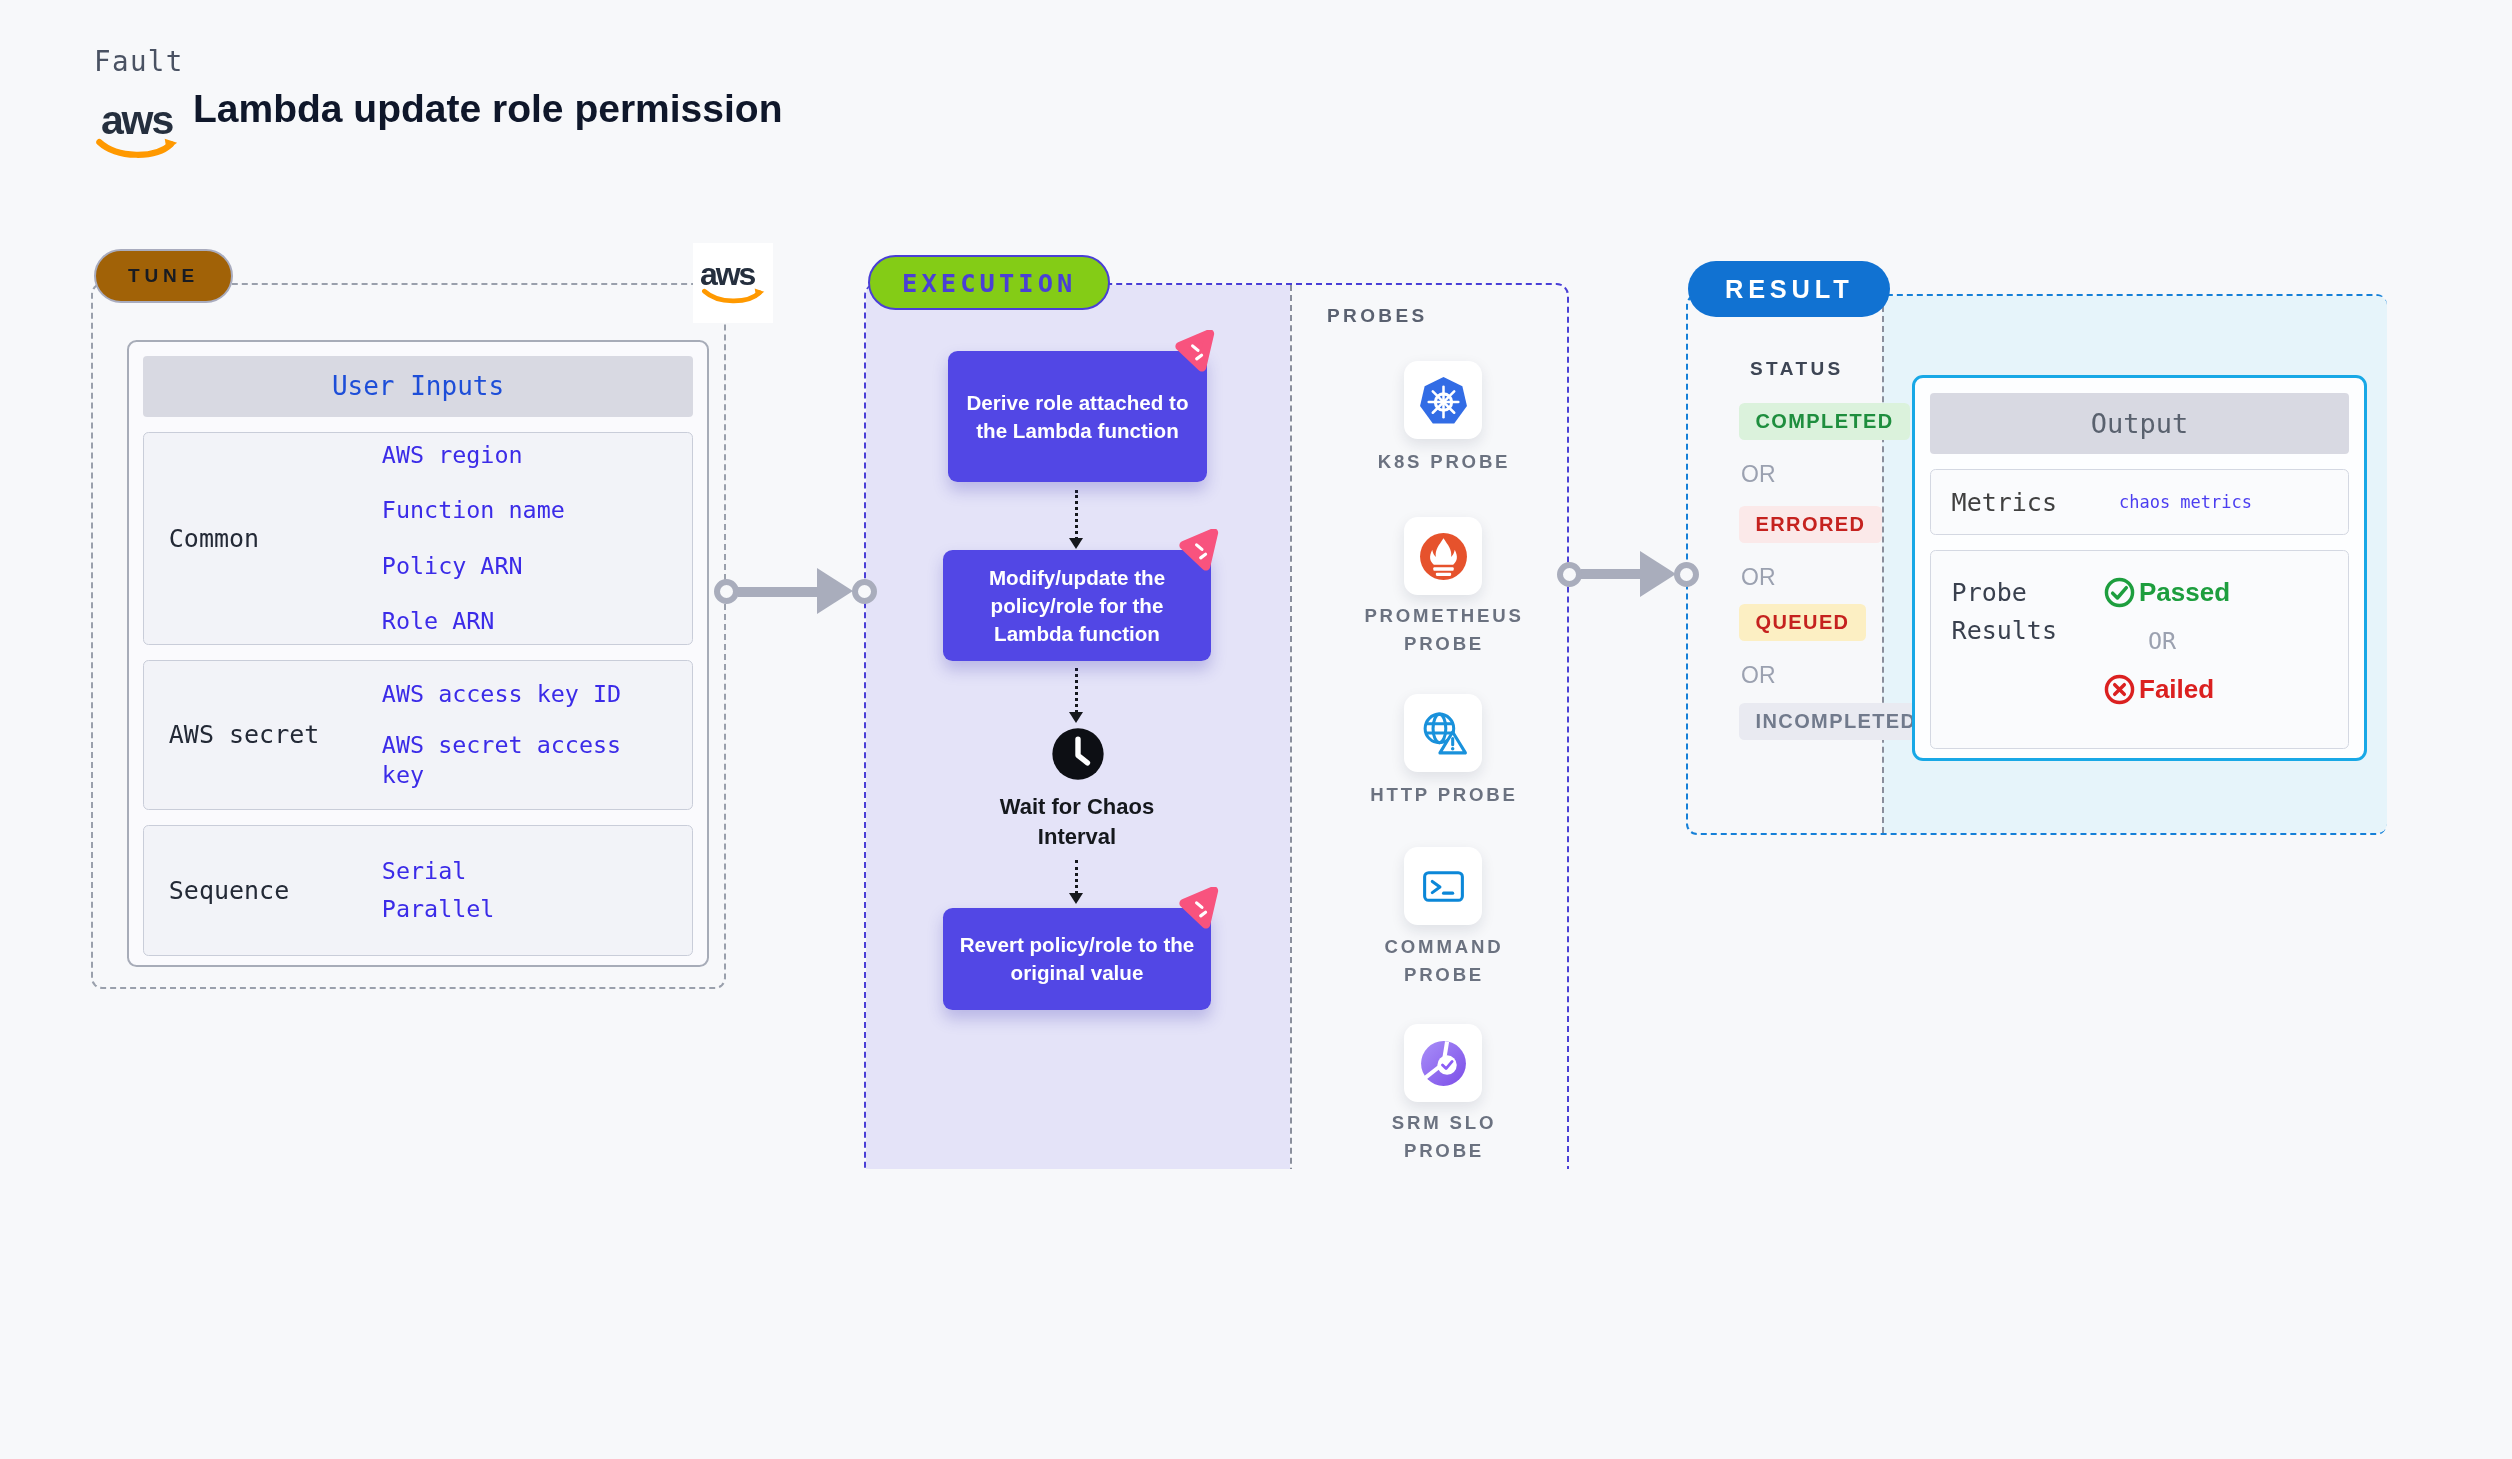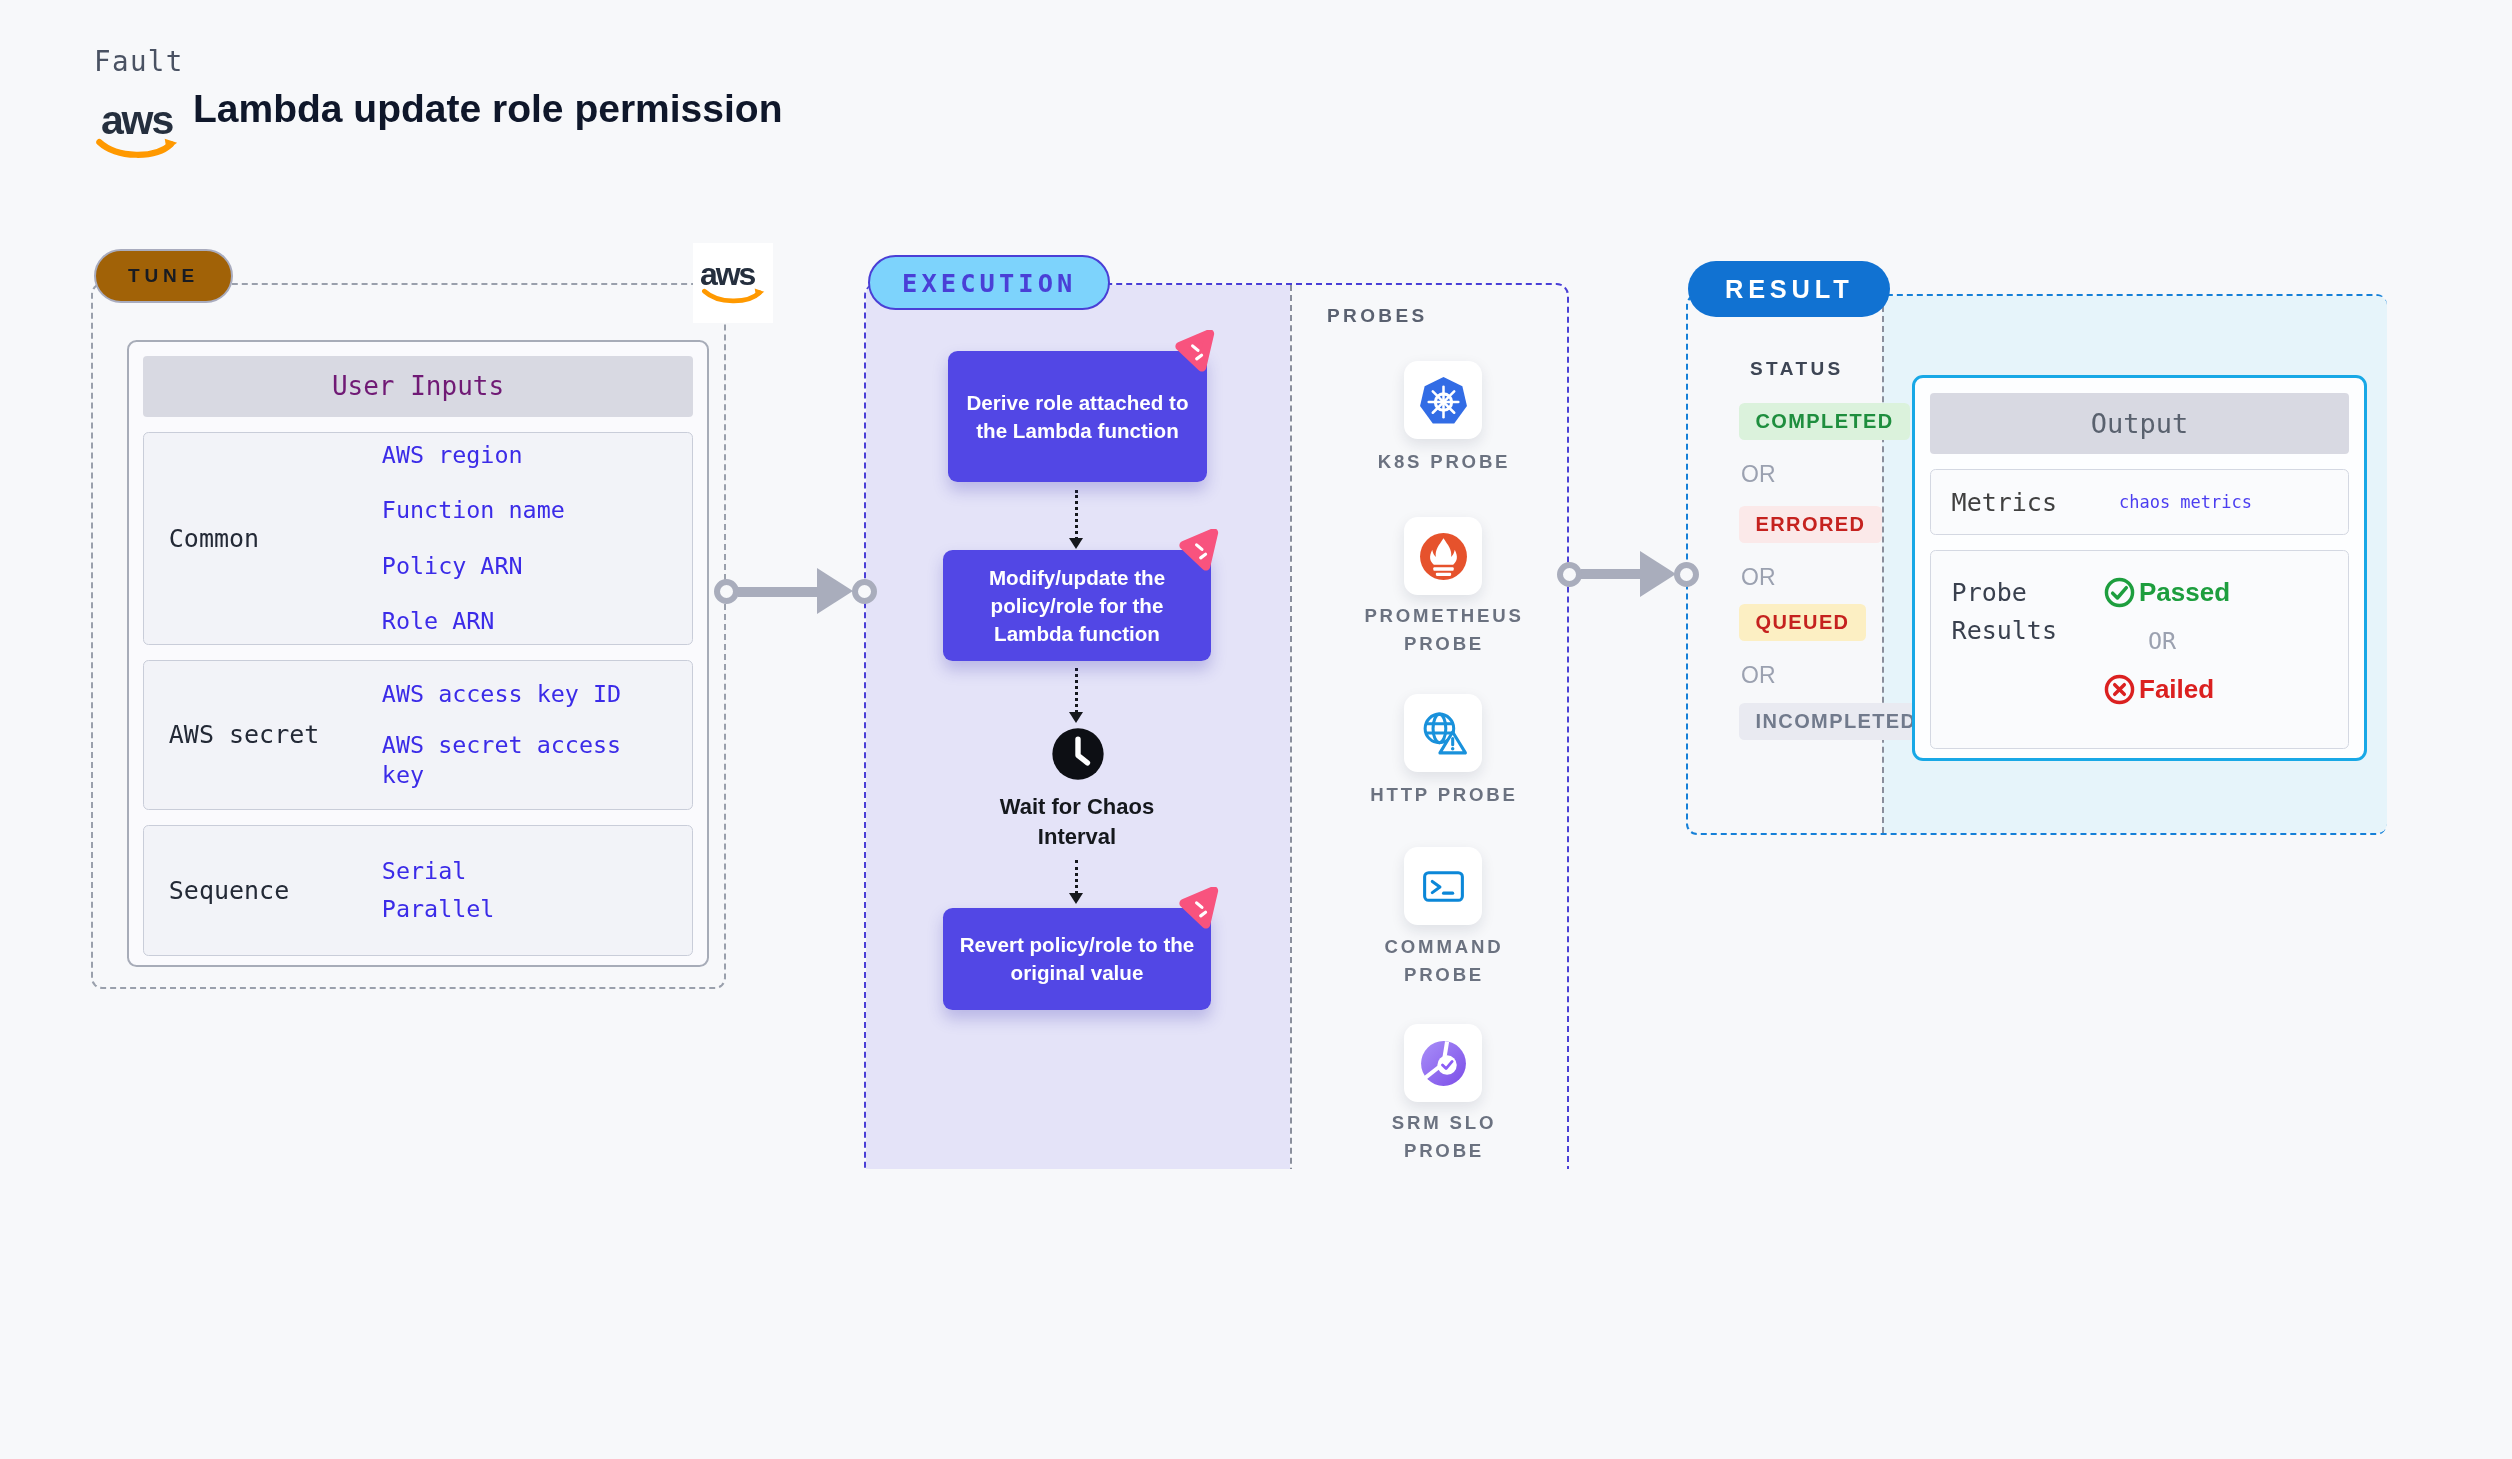--- a/index.html
+++ b/index.html
@@ -16,27 +16,27 @@
   .aws-main { left: 91px; top: 100px; width: 91px; }
   .aws-main .wordmark { font-size: 41px; }
   .aws-main svg { width: 85px; height: 23.4px; margin-top: -2.8px; }
   .aws-tile { left: 693px; top: 243px; width: 80px; height: 80px; background: #FFFFFF; display: flex; align-items: center; justify-content: center; z-index: 5; }
   .aws-tile .wordmark { font-size: 32px; }
   .aws-tile svg { width: 66px; height: 18px; margin-top: -2.1px; }
 
   
   .pill { display: flex; align-items: center; justify-content: center; border-radius: 30px; font-weight: 700; z-index: 6; }
   .tune-pill { left: 94px; top: 249px; height: 54px; padding: 0 32px; background: #a16207; border: 2.1px solid #A9ACBE; font-size: 19px; letter-spacing: 4.8px; color: #181B22; }
-  .exec-pill { left: 868px; top: 255px; height: 55px; padding: 0 32px; background: #7dd3fc; border: 2.8px solid #4A3FD6; font-size: 25.4px; letter-spacing: 4.1px; color: #4A3FD6; font-family: "DejaVu Sans Mono", monospace; }
+  .exec-pill { left: 868px; top: 255px; height: 55px; padding: 0 32px; background: #84cc16; border: 2.8px solid #4A3FD6; font-size: 25.4px; letter-spacing: 4.1px; color: #4A3FD6; font-family: "DejaVu Sans Mono", monospace; }
   .result-pill { left: 1688px; top: 261px; height: 56px; padding: 0 37px; background: #1172D2; border: none; font-size: 25.4px; letter-spacing: 4.8px; color: #FFFFFF; }
 
   
   .tune-box { left: 91px; top: 283px; width: 635px; height: 706px; border: 2.1px dashed #9AA0AC; border-radius: 11px; }
   .ui-card { left: 127px; top: 340px; width: 582px; height: 627px; background: #FAFAFD; border: 2.1px solid #A7ACB8; border-radius: 9.6px; padding: 13.8px; z-index: 2; }
-  .ui-header { height: 61px; background: #D8D9E2; border-radius: 4.1px; display: flex; align-items: center; justify-content: center; font-size: 26px; color: #701a75; }
+  .ui-header { height: 61px; background: #D8D9E2; border-radius: 4.1px; display: flex; align-items: center; justify-content: center; font-size: 26px; color: #1d4ed8; }
   .ui-row { margin-top: 15px; border: 1.4px solid #C9CDD9; border-radius: 5.5px; background: #F2F3F8; display: flex; }
   .ui-row-label { width: 238px; padding-left: 25px; display: flex; align-items: center; font-size: 25px; color: #232936; }
   .ui-links { flex: 1; display: flex; flex-direction: column; justify-content: center; font-size: 23.4px; color: #3B2BE8; }
   .ui-links .lnk { max-width: 261px; line-height: 1.3; }
   .row-common { height: 213px; } .row-common .ui-links { gap: 25px; }
   .row-secret { height: 150px; } .row-secret .ui-links { gap: 20.6px; }
   .row-seq { height: 131px; } .row-seq .ui-links { gap: 8px; }
 
   
   .conn-line { height: 9.6px; background: #A9ADBC; }

